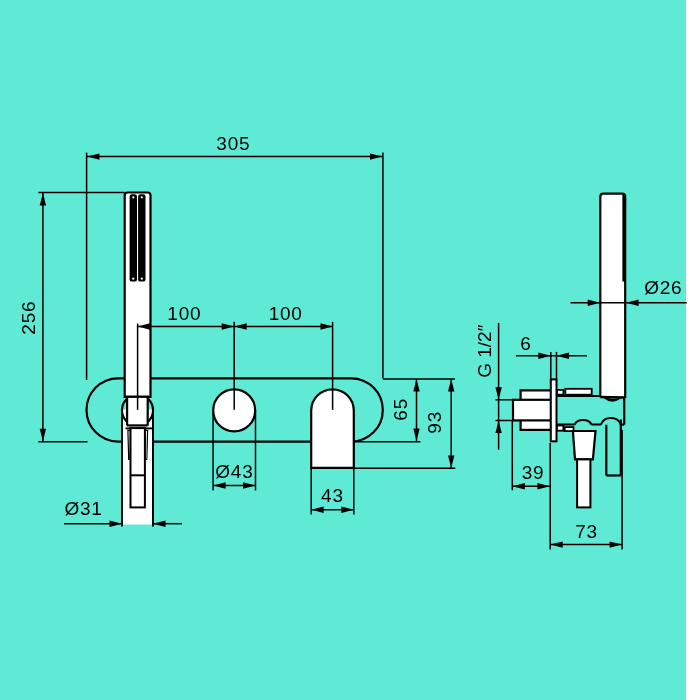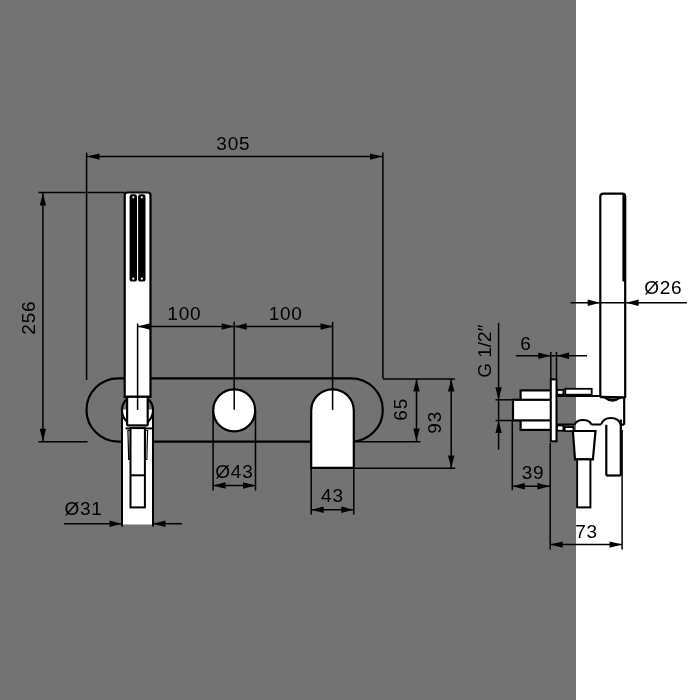--- a/index.html
+++ b/index.html
@@ -1,16 +1,16 @@
 <!DOCTYPE html>
 <html><head>
 <meta charset="utf-8">
 <style>
 html,body{margin:0;padding:0;background:#fff;}
-#page{width:576px;height:700px;position:relative;background:#737373;}
+#page{width:686px;height:700px;position:relative;background:#5eead4;}
 svg{position:absolute;left:0;top:0;}
 text{font-family:"Liberation Sans",sans-serif;font-size:19px;fill:#000;letter-spacing:0.8px;}
 </style>
 </head>
 <body>
 <div id="page">
 <svg width="700" height="700" viewBox="0 0 700 700">
 <g fill="none" stroke="#000" stroke-width="2.2">
 
 <g>

